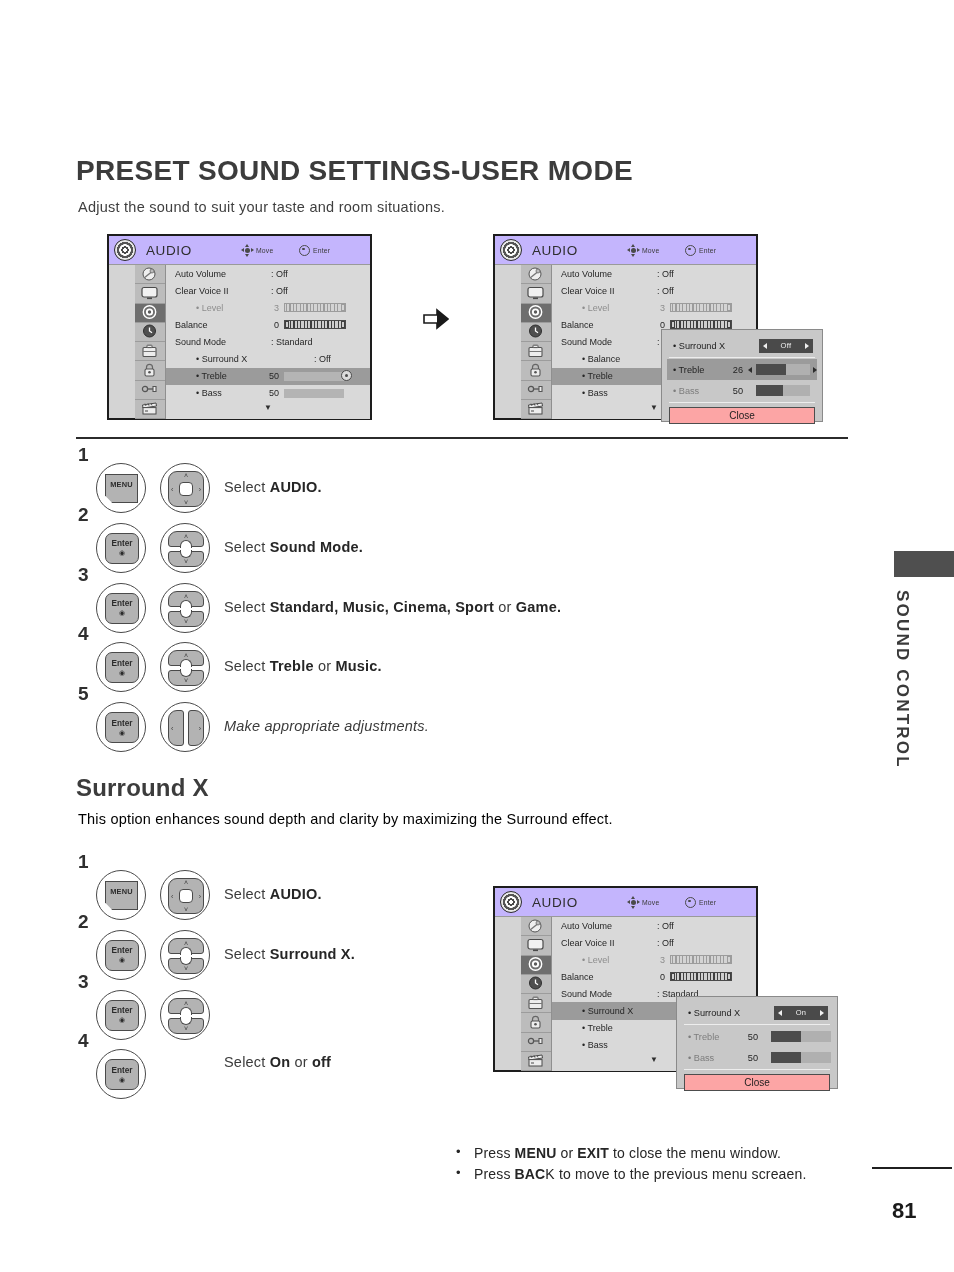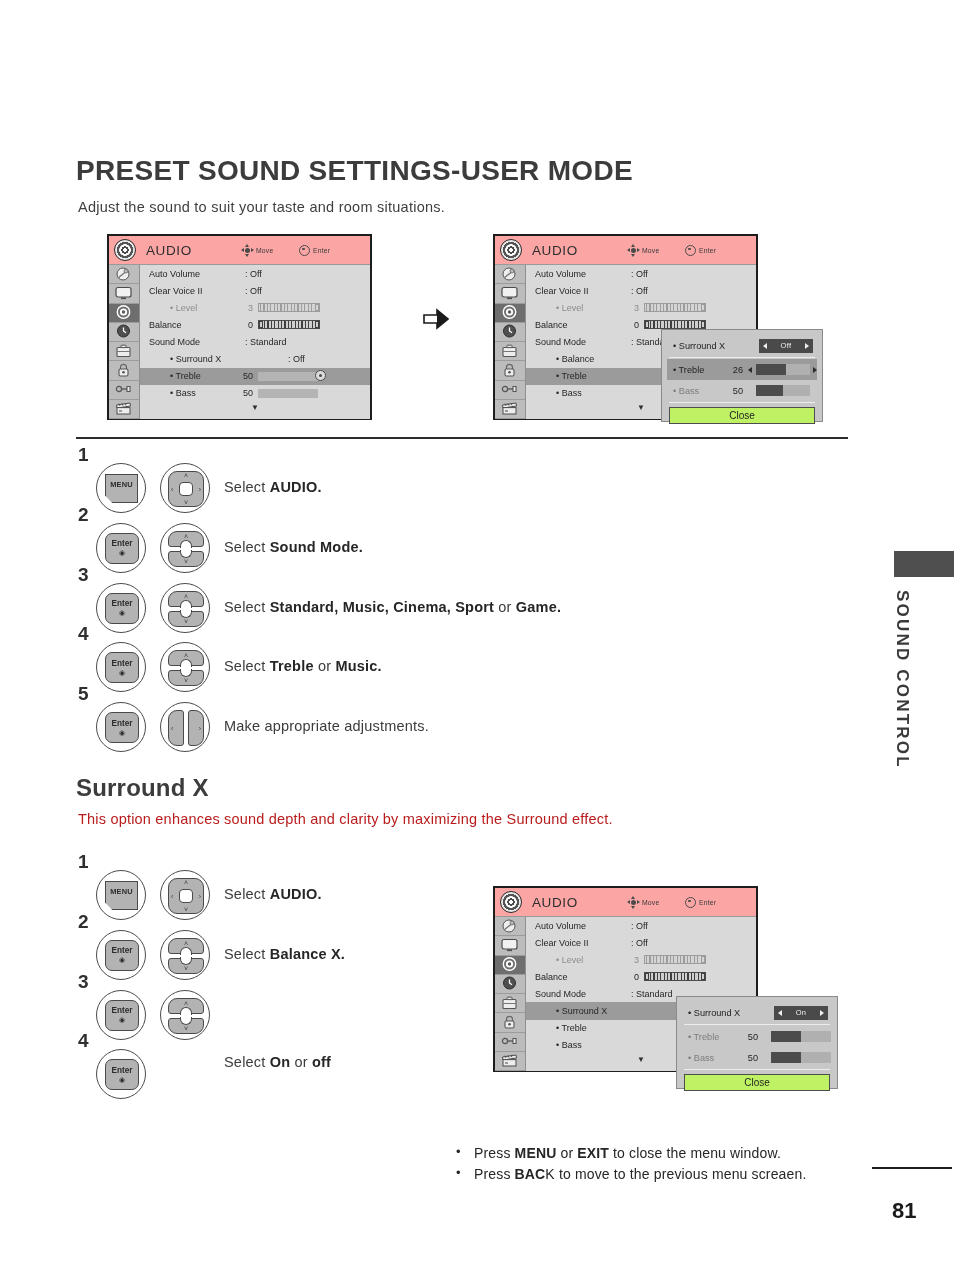--- a/index.html
+++ b/index.html
@@ -36,41 +36,41 @@
     left: 76px; top: 774px;
     font-size: 24px;
     font-weight: bold;
     color: #3c3c3c;
     letter-spacing: 0.2px;
   }
   .section-subtitle {
     position: absolute;
     left: 78px; top: 811px;
     font-size: 14.5px;
-    color: #b91c1c;
+    color: #000000;
     letter-spacing: 0.2px;
   }
 
   .hrule {
     position: absolute;
     left: 76px; top: 437px;
     width: 772px; height: 2px;
     background: #2b2b2b;
   }
 
   
   .osd {
     position: absolute;
     border: 2px solid #1d1d1d;
     background: #d4d4d4;
     box-sizing: border-box;
   }
   .osd-header {
     height: 28px;
-    background: #fca5a5;
+    background: #c4b5fd;
     border-bottom: 1px solid #9a9a9a;
     display: flex;
     align-items: center;
     position: relative;
   }
   .osd-logo {
     width: 22px; height: 22px;
     margin-left: 5px;
     border-radius: 50%;
     background: radial-gradient(circle at 50% 50%, #ffffff 0 12%, #4a4a4a 13% 26%, #ffffff 27% 40%, #555 41% 56%, #e8e8e8 57% 74%, #3c3c3c 75% 100%);
@@ -111,21 +111,21 @@
   .dpad-glyph .r{top:4px;right:-0.5px;border-top:2.5px solid transparent;border-bottom:2.5px solid transparent;border-left:3px solid #4a4a4a;}
   .enter-glyph{
     width:9px;height:9px;border-radius:50%;
     border:1.2px solid #4a4a4a; position:relative;
   }
   .enter-glyph::after{
     content:"";position:absolute;left:2.2px;top:2.2px;
     width:2.6px;height:2.6px;border-radius:50%;background:#4a4a4a;
   }
 
-  .osd-body { display: flex; height: calc(100% - 28px); }
+  .osd-body { display: flex; height: calc(100% - 28px); margin-left: 26px; }
 
   .osd-rail {
     width: 30px;
     background: #bcbcbc;
     border-right: 1px solid #8f8f8f;
     display: flex; flex-direction: column;
   }
   .rail-item {
     flex: 1;
     border-bottom: 1px solid #9c9c9c;
@@ -249,21 +249,21 @@
   .p-slider {
     position: absolute;
     height: 11px;
     background: #b0b0b0;
   }
   .p-slider .fill { height: 100%; background: #4c4c4c; }
 
   .pop-close {
     margin: 4px 2px 1px 2px;
     height: 17px;
-    background: #bef264;
+    background: #fca5a5;
     border: 1px solid #4d4d4d;
     display: flex; align-items: center; justify-content: center;
     font-size: 10px; color: #1e1e1e;
     box-sizing: border-box;
   }
 
   
   .step-num {
     position: absolute;
     font-size: 19px; font-weight: bold; color: #2f2f2f;
@@ -973,21 +973,21 @@
       </div>
     </div>
     <div class="btn-circle" style="left:160px;top:702.2px;">
       <div class="pad padh">
         <div class="seg lft"></div>
         <div class="seg rgt"></div>
         <div class="car" style="left:3px;top:15px;">‹</div>
         <div class="car" style="right:3px;top:15px;">›</div>
       </div>
     </div>
-    <div class="step-text" style="left:224px;top:718.2px;">Make appropriate adjustments.</div>
+    <div class="step-text" style="left:224px;top:718.2px;font-style:italic;">Make appropriate adjustments.</div>
   </div>
 <div id="steps-bottom">
     <div class="step-num" style="left:78px;top:851px;">1</div>
     <div class="btn-circle" style="left:96px;top:870px;">
       <div class="btn-menu">
         <span>MENU</span>
       </div>
     </div>
     <div class="btn-circle" style="left:160px;top:870px;">
       <div class="pad pad4">
@@ -1010,21 +1010,21 @@
     <div class="btn-circle" style="left:160px;top:929.8px;">
       <div class="pad pad2">
         <div class="seg top"></div>
         <div class="seg bot"></div>
         <div class="notch-u"></div>
         <div class="notch-d"></div>
         <div class="car" style="left:16px;top:2px;">˄</div>
         <div class="car" style="left:16px;bottom:2px;">˅</div>
       </div>
     </div>
-    <div class="step-text" style="left:224px;top:945.8px;">Select <b>Balance X.</b></div>
+    <div class="step-text" style="left:224px;top:945.8px;">Select <b>Surround X.</b></div>
     <div class="step-num" style="left:78px;top:970.6px;">3</div>
     <div class="btn-circle" style="left:96px;top:989.6px;">
       <div class="btn-enter">
         <span class="et">Enter</span>
         <span class="ed">◉</span>
       </div>
     </div>
     <div class="btn-circle" style="left:160px;top:989.6px;">
       <div class="pad pad2">
         <div class="seg top"></div>

